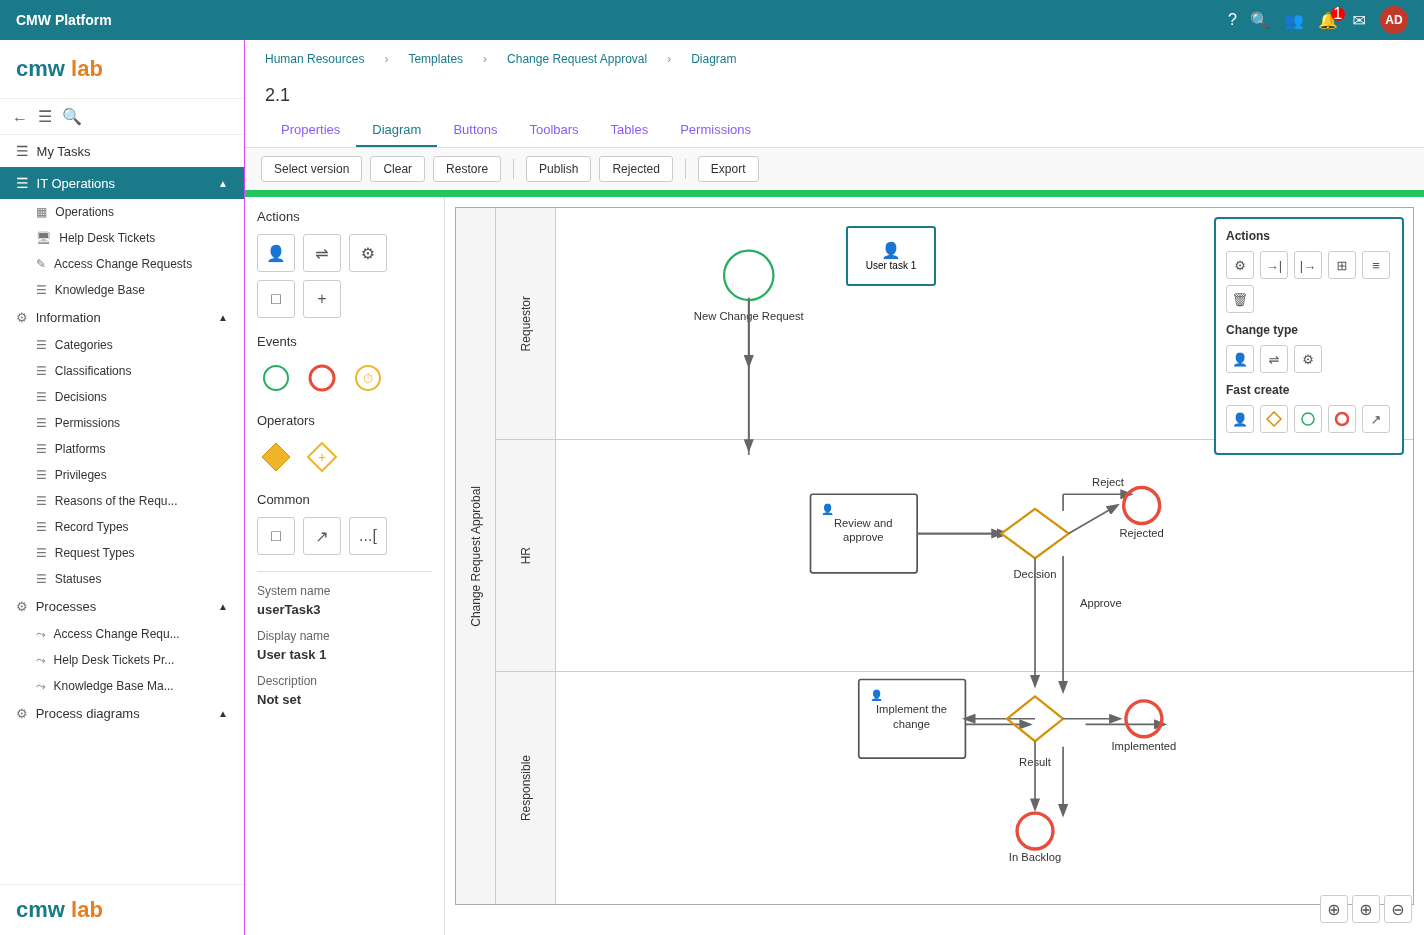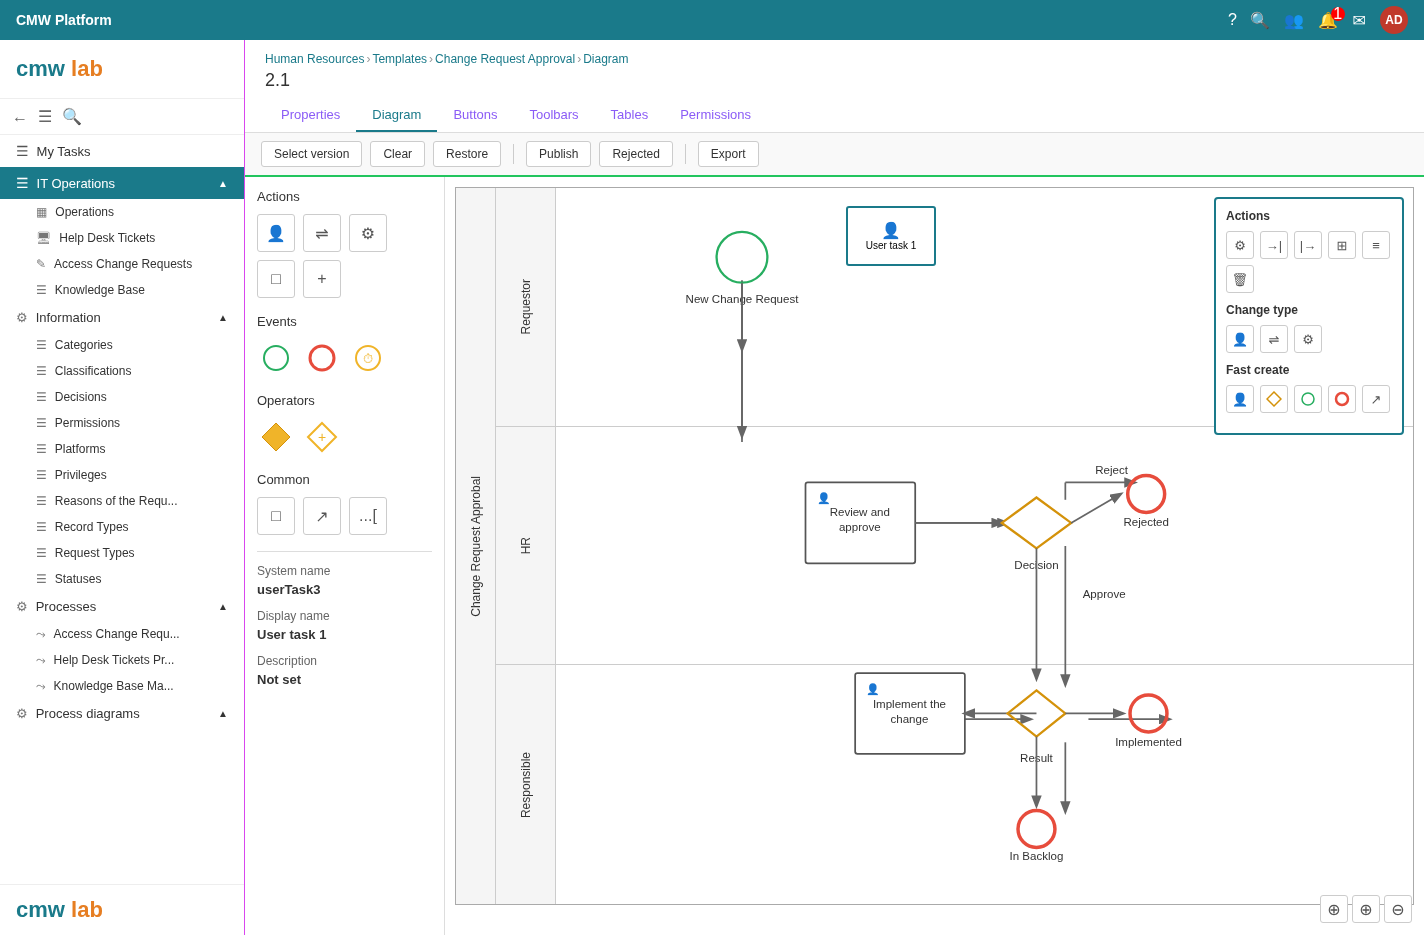--- a/index.html
+++ b/index.html
@@ -43,33 +43,33 @@
     .sidebar-chevron { margin-left: auto; font-size: 10px; }
 
     .sidebar-sub-item { display: flex; align-items: center; padding: 6px 16px 6px 36px; cursor: pointer; color: #333; font-size: 12px; }
     .sidebar-sub-icon { margin-right: 8px; font-size: 12px; color: #777; }
 
     
     .content-area { flex: 1; display: flex; flex-direction: column; overflow: hidden; }
 
     
     .page-header { background: white; padding: 12px 20px 0; border-bottom: 1px solid #ddd; }
-    .breadcrumb { display: flex; align-items: flex-end; gap: 2px; font-size: 12px; color: #1a7a8a; margin-bottom: 4px; }
+    .breadcrumb { display: flex; align-items: flex-end; gap: 20px; font-size: 12px; color: #1a7a8a; margin-bottom: 19px; }
     .breadcrumb span { cursor: pointer; }
     .breadcrumb .sep { color: #999; }
     .breadcrumb .current { color: #1a7a8a; }
     .page-version { font-size: 18px; color: #333; font-weight: 500; margin-bottom: 8px; }
 
     
     .tab-bar { display: flex; gap: 0; border-bottom: none; }
     .tab { padding: 8px 16px; cursor: pointer; font-size: 13px; color: #8b5cf6; border-bottom: 2px solid transparent; }
     .tab.active { color: #1a7a8a; border-bottom: 2px solid #1a7a8a; font-weight: 500; }
 
     
-    .diagram-toolbar { background: #f9f9f9; padding: 8px 16px; display: flex; align-items: center; gap: 8px; border-bottom: 2px solid #22c55e; }
+    .diagram-toolbar { background: #f9f9f9; padding: 8px 16px; display: flex; align-items: center; gap: 8px; border-bottom: 7px solid #22c55e; }
     .toolbar-btn { padding: 5px 12px; border: 1px solid #ccc; background: white; border-radius: 3px; cursor: pointer; font-size: 12px; color: #333; }
     .toolbar-sep { width: 1px; height: 20px; background: #ccc; margin: 0 4px; }
 
     
     .diagram-container { display: flex; flex: 1; overflow: hidden; }
 
     
     .left-panel { width: 200px; background: white; border-right: 1px solid #ddd; padding: 12px; overflow-y: auto; flex-shrink: 0; }
     .panel-section-title { font-size: 13px; color: #333; margin-bottom: 10px; font-weight: 500; }
     .panel-icons { display: flex; gap: 8px; flex-wrap: wrap; margin-bottom: 16px; }

